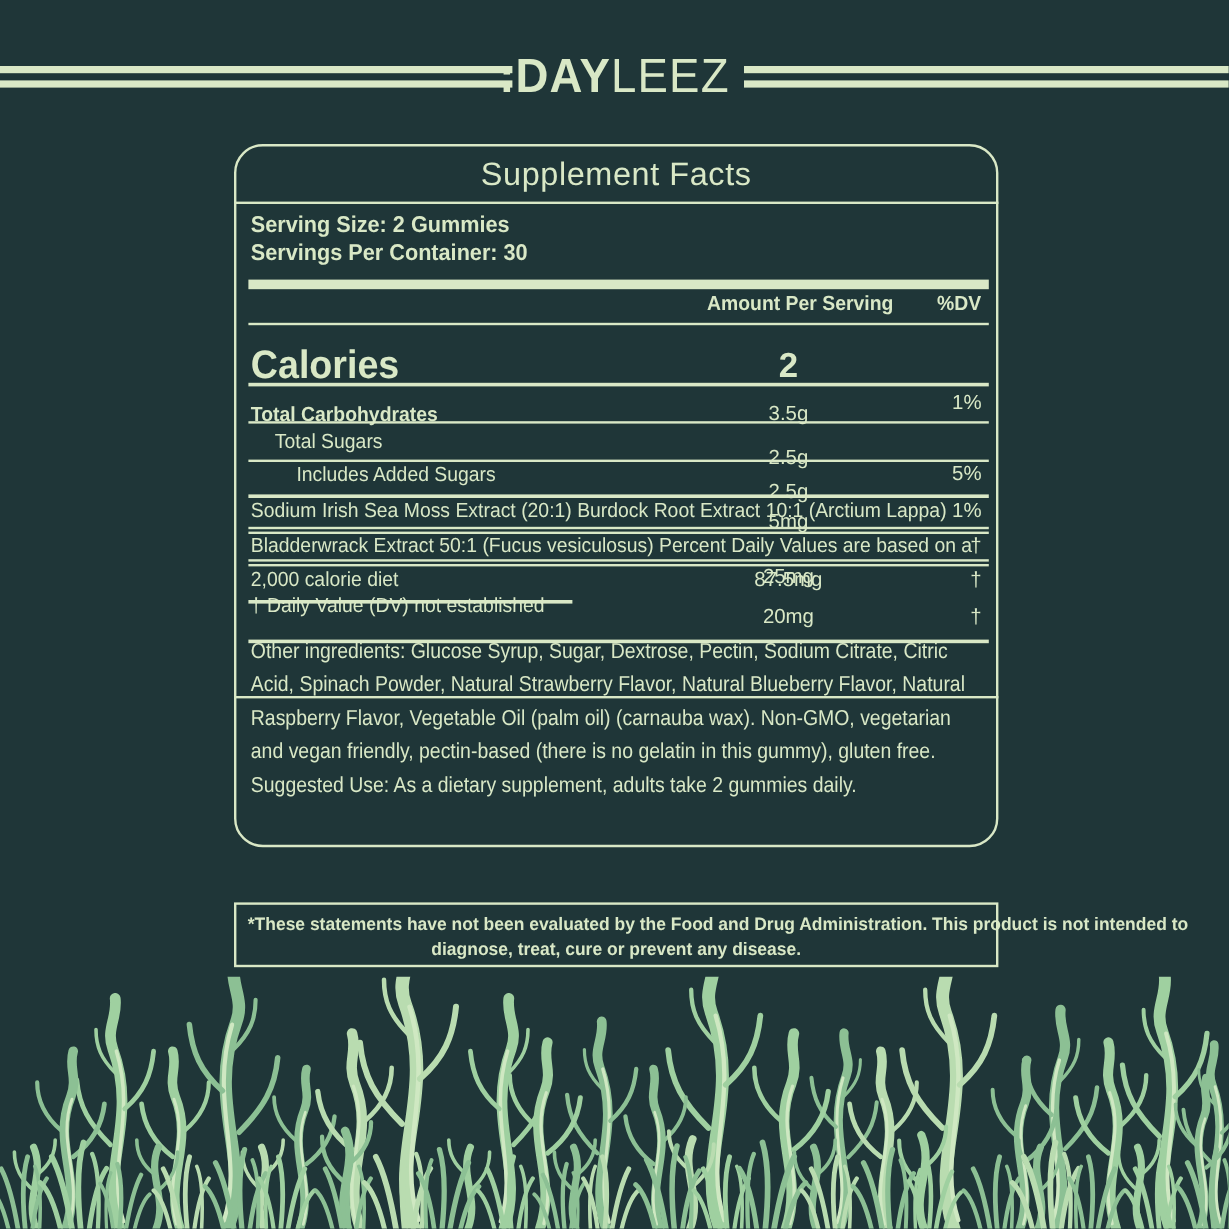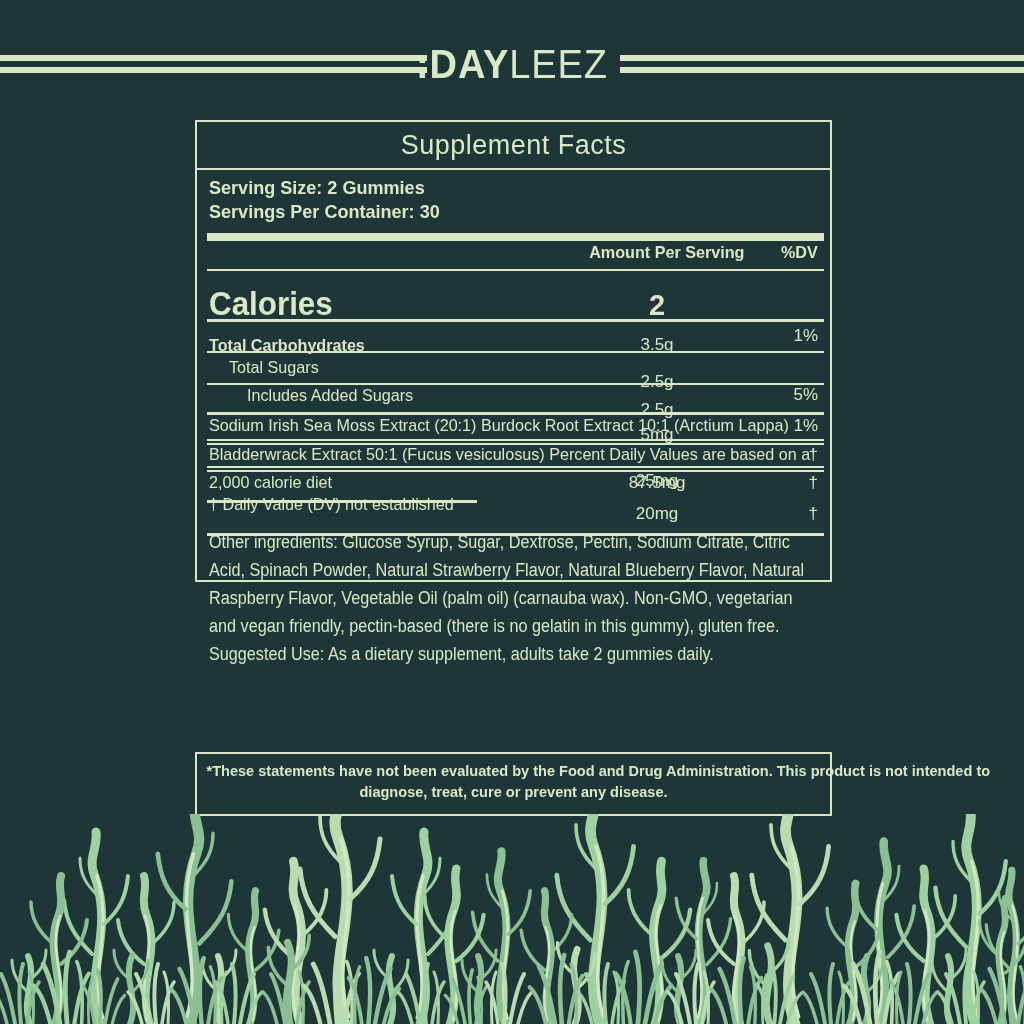--- a/index.html
+++ b/index.html
@@ -40,21 +40,21 @@
 </head>
 <body>
 
 <div class="rule" style="left:0;top:55px;width:427px;"></div>
 <div class="rule" style="left:0;top:67px;width:427px;"></div>
 <div class="rule" style="left:620px;top:55px;width:404px;"></div>
 <div class="rule" style="left:620px;top:67px;width:404px;"></div>
 
 <div class="logo"><b>:DAY</b><span class="lt">LEEZ</span></div>
 
-<div class="box" style="left:195px;top:120px;width:637px;height:462px;">
+<div class="box" style="left:195px;top:120px;width:637px;height:586px;border-radius:24px;">
   <div class="panel-title">Supplement Facts</div>
   <div class="hline" style="left:-2px;top:46px;width:637px;"></div>
 
   <div class="serv" style="top:55px;">Serving Size: 2 Gummies</div>
   <div class="serv" style="top:79px;">Servings Per Container: 30</div>
 
   <div class="hline" style="left:10px;top:111px;width:617px;height:8px;"></div>
 
   <div class="colhead" style="right:86px;top:121px;">Amount Per Serving</div>
   <div class="colhead" style="right:12px;top:121px;">%DV</div>
@@ -103,21 +103,21 @@
 
   <div class="ing" style="top:406px;">Other ingredients: Glucose Syrup, Sugar, Dextrose, Pectin, Sodium Citrate, Citric</div>
   <div class="ing" style="top:434px;">Acid, Spinach Powder, Natural Strawberry Flavor, Natural Blueberry Flavor, Natural</div>
   <div class="ing" style="top:462px;">Raspberry Flavor, Vegetable Oil (palm oil) (carnauba wax). Non-GMO, vegetarian</div>
   <div class="ing" style="top:490px;">and vegan friendly, pectin-based (there is no gelatin in this gummy), gluten free.</div>
   <div class="ing" style="top:518px;">Suggested Use: As a dietary supplement, adults take 2 gummies daily.</div>
 </div>
 
 <div class="hline" style="left:195px;top:580px;width:637px;z-index:5;"></div>
 
-<div class="box" style="left:195px;top:752px;width:637px;height:64px;">
+<div class="box" style="left:195px;top:752px;width:637px;height:54px;">
   <div class="disc" style="top:8px;">*These statements have not been evaluated by the Food and Drug Administration. This product is not intended to</div>
   <div class="disc" style="top:29px;">diagnose, treat, cure or prevent any disease.</div>
 </div>
 
 <svg class="weed" width="1024" height="210" viewBox="0 0 1024 210" aria-hidden="true">
   <defs>
     <g id="strandTall">
       <path stroke-width="9" d="M0,0 C-18,-50 16,-90 -6,-150 C-12,-166 -2,-176 -4,-192"></path>
       <path class="hl" stroke-width="3" d="M3,-6 C-12,-52 14,-92 -3,-148"></path>
       <path stroke-width="4" d="M-8,-70 C-26,-88 -34,-102 -36,-124"></path>

